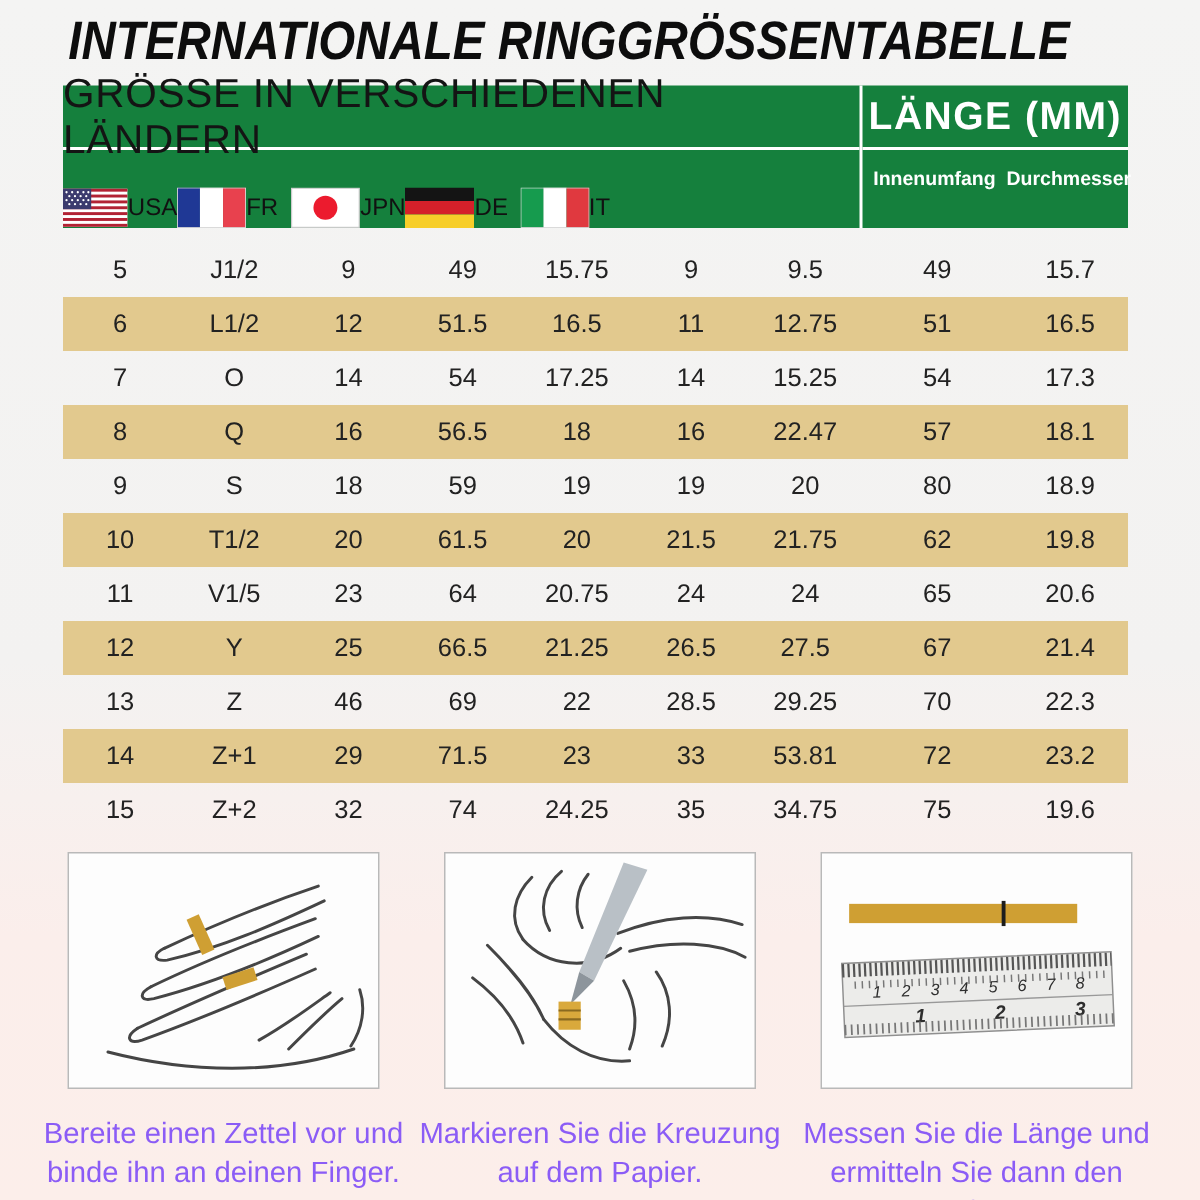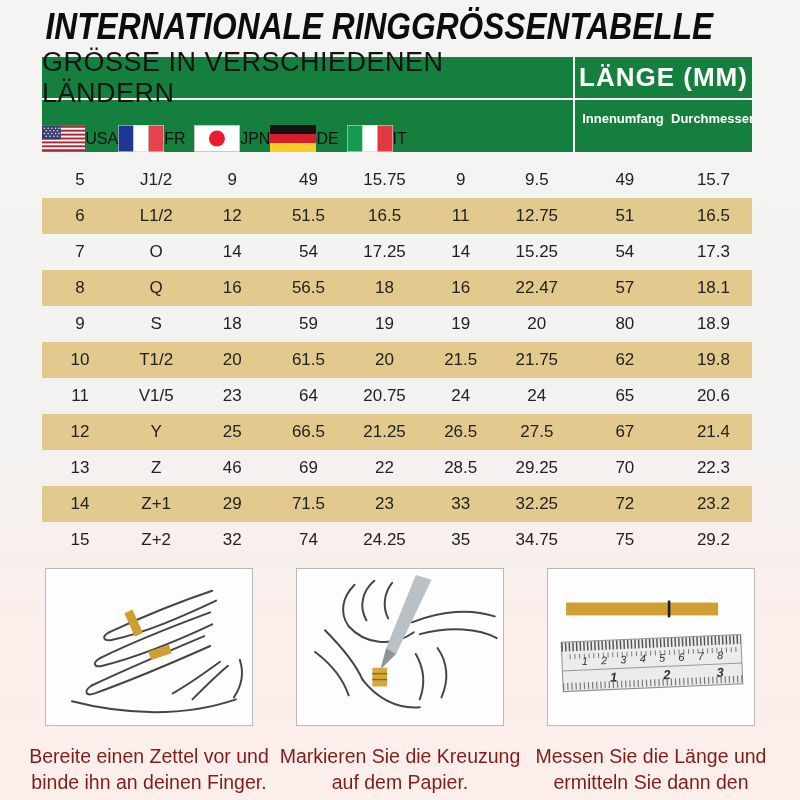--- a/index.html
+++ b/index.html
@@ -49,21 +49,21 @@
     display:flex; justify-content:space-between; padding:0 45px;
   }
   .inst-col { width:208px; display:flex; flex-direction:column; align-items:center; }
   .inst-box {
     width:208px; height:158px; background:#fdfdfd;
     border:1px solid #b9b9b9; overflow:hidden;
   }
   .inst-box svg { width:100%; height:100%; display:block; }
   .caption {
     width:272px; margin-left:0; margin-top:17px; text-align:center;
-    font-size:19.5px; line-height:26px; color:#7f1d1d;
+    font-size:19.5px; line-height:26px; color:#8b5cf6;
   }
 
   .sketch { fill:none; stroke:#454545; stroke-width:2; stroke-linecap:round; }
   .ruler-num { font-family:"Liberation Sans",sans-serif; font-style:italic; fill:#2e2e2e; }
 </style>
 </head>
 <body>
 
 <div class="title-wrap">
   <h1 class="title">INTERNATIONALE RINGGRÖSSENTABELLE</h1>
@@ -262,34 +262,34 @@
         <div class="tcell">70</div>
         <div class="tcell">22.3</div>
       </div>
       <div class="trow tan">
         <div class="tcell">14</div>
         <div class="tcell">Z+1</div>
         <div class="tcell">29</div>
         <div class="tcell">71.5</div>
         <div class="tcell">23</div>
         <div class="tcell">33</div>
-        <div class="tcell">32.25</div>
+        <div class="tcell">53.81</div>
         <div class="tcell">72</div>
         <div class="tcell">23.2</div>
       </div>
       <div class="trow">
         <div class="tcell">15</div>
         <div class="tcell">Z+2</div>
         <div class="tcell">32</div>
         <div class="tcell">74</div>
         <div class="tcell">24.25</div>
         <div class="tcell">35</div>
         <div class="tcell">34.75</div>
         <div class="tcell">75</div>
-        <div class="tcell">29.2</div>
+        <div class="tcell">19.6</div>
       </div>
     </div>
 </div>
 
 <div class="instructions">
 
   <div class="inst-col">
     <div class="inst-box">
       <svg viewBox="0 0 208 158">
         <g class="sketch">

